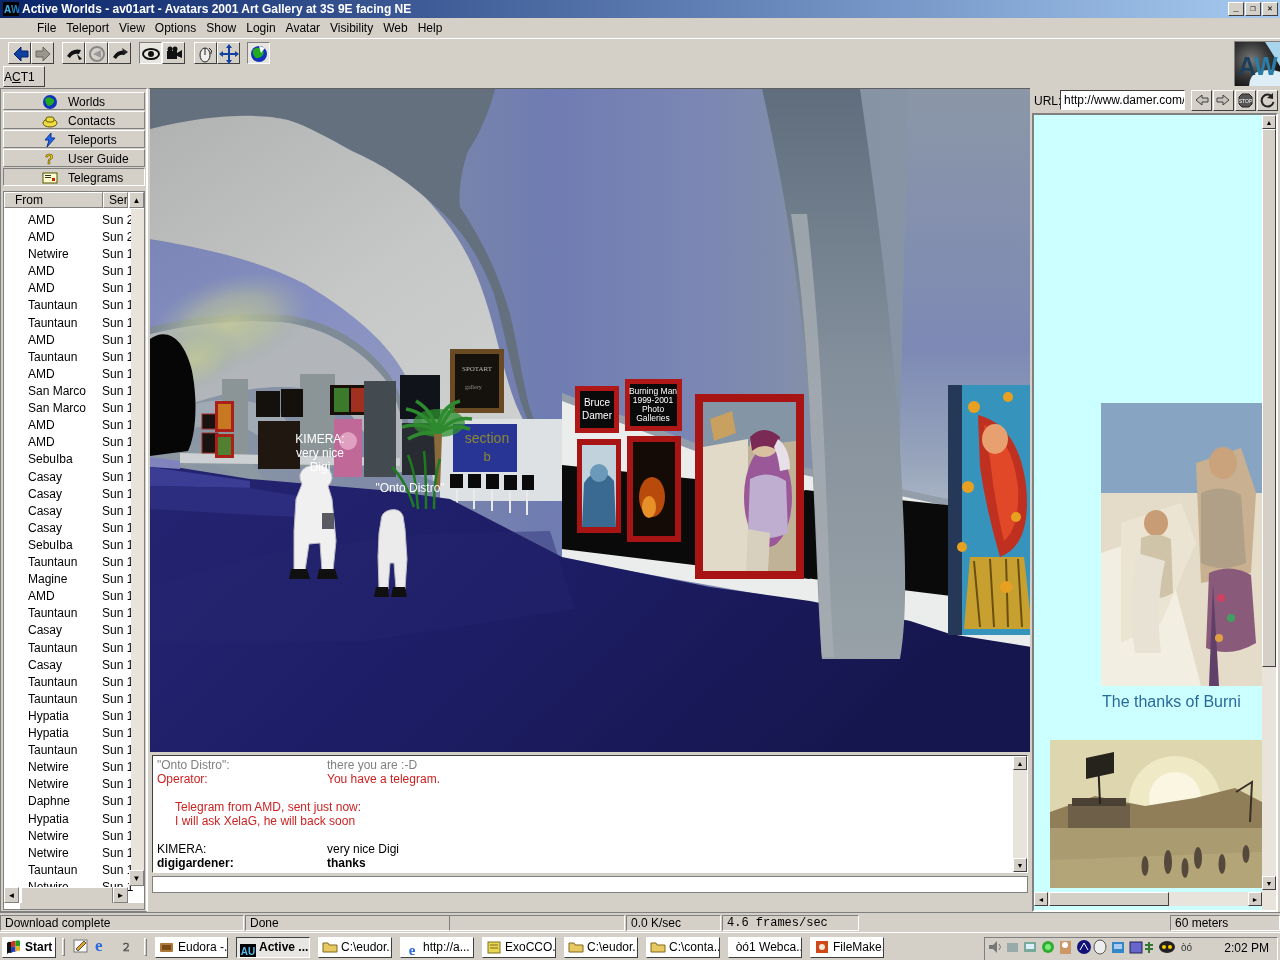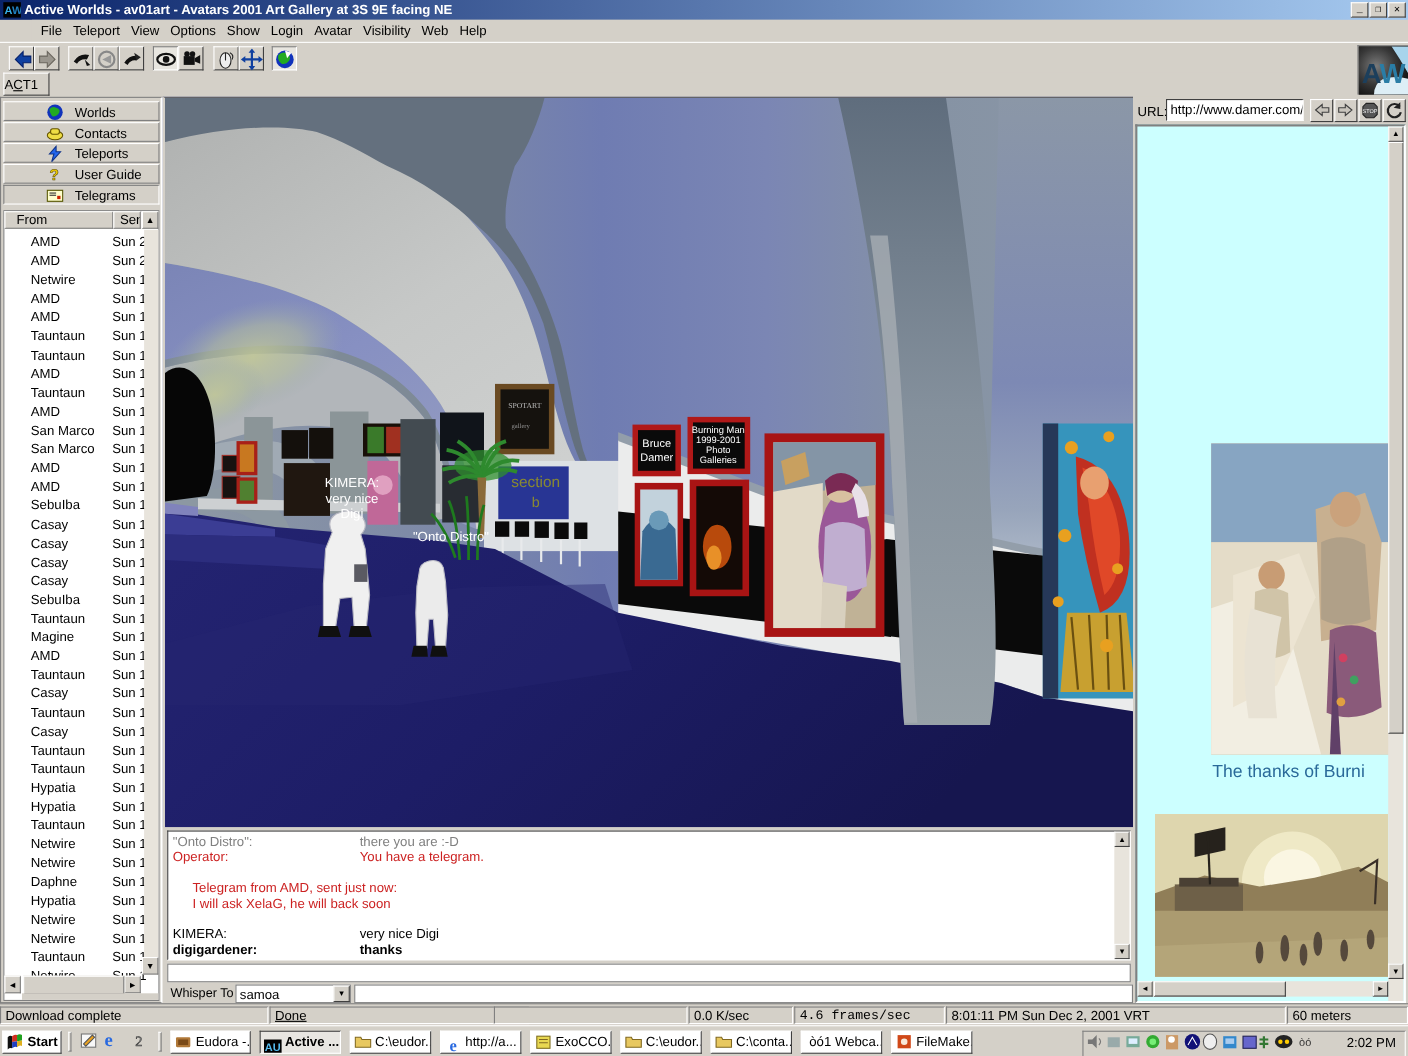--- a/index.html
+++ b/index.html
@@ -453,26 +453,20 @@
 <div class="cl" style="top:16px;color:#cc2222;">Operator:<i>You have a telegram.</i></div>
 <div class="cl" style="top:44px;color:#cc2222;left:22px;">Telegram from AMD, sent just now:</div>
 <div class="cl" style="top:58px;color:#cc2222;left:22px;">I will ask XelaG, he will back soon</div>
 <div class="cl" style="top:86px;color:#000;">KIMERA:<i>very nice Digi</i></div>
 <div class="cl" style="top:100px;color:#000;font-weight:bold;">digigardener:<i>thanks</i></div>
 <div class="sarrow" style="right:0px;top:0px;">▲</div>
 <div class="sarrow" style="right:0px;bottom:0px;">▼</div>
 <div style="position:absolute;right:0;top:14px;bottom:14px;width:14px;background:#e8e4dc;"></div>
 </div>
 <div id="chatinput"></div>
-<div id="whisper">
-      <span style="position:absolute;left:3px;top:2px;font-size:11.5px;">Whisper To</span>
-<span style="position:absolute;left:62px;top:0px;width:105px;height:17px;background:#fff;border:1px solid #808080;line-height:16px;padding-left:3px;">samoa</span>
-<span style="position:absolute;left:151px;top:1px;width:15px;height:15px;background:#d4d0c8;border:1px solid;border-color:#fff #404040 #404040 #fff;font-size:7px;text-align:center;line-height:14px;">▼</span>
-<span style="position:absolute;left:170px;top:0px;right:0px;height:17px;background:#fff;border:1px solid #808080;"></span>
-</div>
 </div>
 <div class="abs" id="rightpanel">
 <div id="urlrow">
 <span style="position:absolute;left:4px;top:6px;font-size:12px;">URL:</span>
 <div id="urlbox">http://www.damer.com/</div>
 <div class="ubtn" style="left:161px;"><svg width="19" height="19">
           <path d="M4 9 L10 4 L10 7 L16 7 L16 11 L10 11 L10 14 Z" fill="#c8c4bc" stroke="#404040"></path>
         </svg></div>
 <div class="ubtn" style="left:183px;"><svg width="19" height="19">
           <path d="M15 9 L9 4 L9 7 L3 7 L3 11 L9 11 L9 14 Z" fill="#c8c4bc" stroke="#404040"></path>
@@ -536,25 +530,24 @@
 <div class="sarrow" style="right:0px;top:761px;">▼</div>
 <div style="position:absolute;right:0;top:14px;height:538px;width:14px;background:#d4d0c8;border:1px solid;border-color:#fff #404040 #404040 #fff;"></div>
 <div class="sarrow" style="left:0px;top:777px;">◄</div>
 <div style="position:absolute;left:14px;right:28px;top:777px;height:14px;background:#e8e4dc;"></div>
 <div style="position:absolute;left:15px;width:120px;top:777px;height:14px;background:#d4d0c8;border:1px solid;border-color:#fff #404040 #404040 #fff;"></div>
 <div class="sarrow" style="right:14px;top:777px;">►</div>
 </div>
 </div>
 <div class="abs" id="statusbar">
 <div class="scell" style="left:0px;width:244px;">Download complete</div>
-<div class="scell" style="left:245px;width:236px;text-decoration:underline;">Done</div>
+<div class="scell" style="left:245px;width:236px;">Done</div>
 <div class="scell" style="left:449px;width:176px;"></div>
 <div class="scell" style="left:626px;width:95px;">0.0 K/sec</div>
 <div class="scell" style="left:722px;width:137px;font-family:Liberation Mono, monospace;">4.6 frames/sec</div>
-<div class="scell" style="left:860px;width:309px;">8:01:11 PM Sun Dec 2, 2001 VRT</div>
 <div class="scell" style="left:1170px;width:110px;">60 meters</div>
 </div>
 <div class="abs" id="taskbar">
 <div class="task" style="left:2px;width:54px;font-weight:bold;"><span class="tic"><svg width="16" height="16">
           <path d="M1 4 Q3 2 5 3 L5 14 Q3 13 1 15 Z" fill="#111"></path>
           <path d="M5 3 Q8 1 9.5 2 L9.5 7.6 L5 8.2 Z" fill="#d03020"></path>
           <path d="M9.5 2 Q12 0.5 14 2 L14 7 L9.5 7.6 Z" fill="#20a020"></path>
           <path d="M5 8.2 L9.5 7.6 L9.5 13 Q8 12 5 14 Z" fill="#2040c0"></path>
           <path d="M9.5 7.6 L14 7 L14 12 Q12 10.5 9.5 13 Z" fill="#e0b020"></path>
         </svg></span>Start</div>

